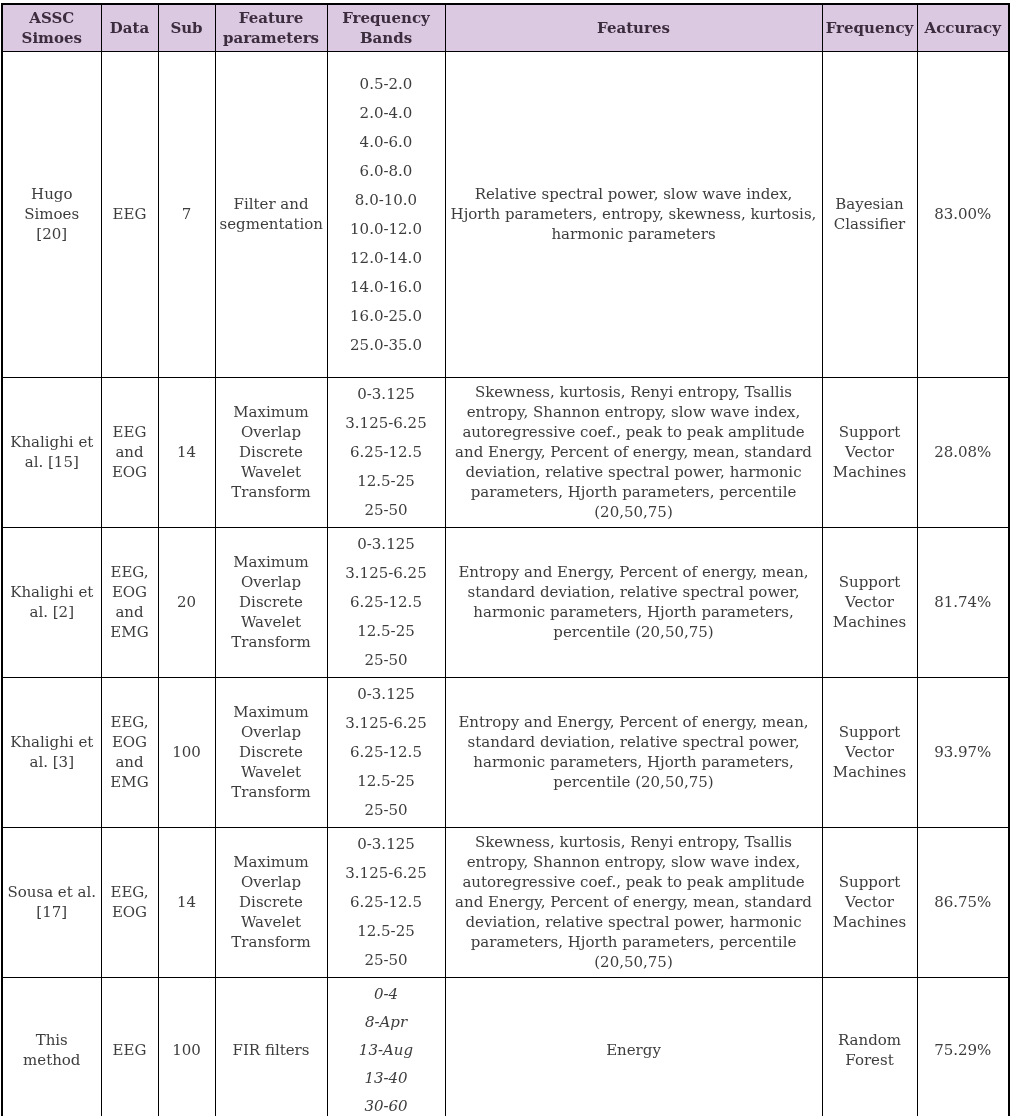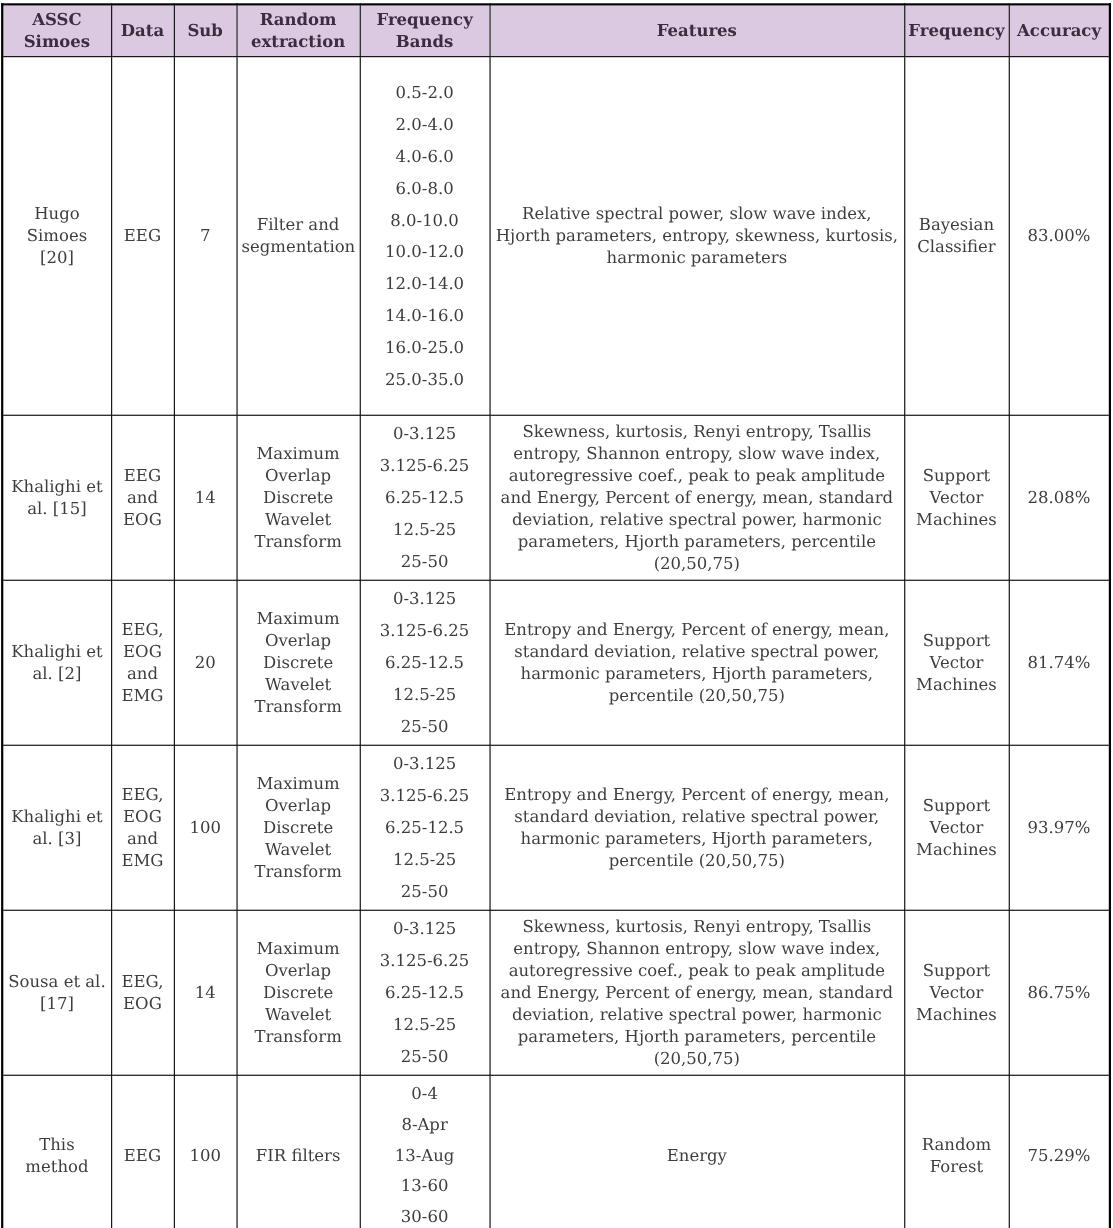--- a/index.html
+++ b/index.html
@@ -38,42 +38,42 @@
     color:var(--header_text);
     font-weight:bold;
     height:47px;
     padding:2px 3px;
   }
   tr.row-tall td{height:326px;margin-left:12px;}
   tr.row-mid td{height:146px;}
   tr.row-last td{height:142px;}
   td.features-cell{padding:2px 9px;}
   .band{padding:4.5px 0;line-height:20px;}
-  .band-tight{padding:4px 0;line-height:20px;}
+  .band-tight{padding:4px 0;line-height:20px;font-style:italic;}
 </style>
 </head>
 <body>
 
 <table class="assc">
   <colgroup>
     <col style="width:99px">
       <col style="width:57px">
       <col style="width:57px">
     <col style="width:112px">
       <col style="width:118px">
       <col style="width:377px">
     <col style="width:95px">
       <col style="width:92px">
   </colgroup>
   <thead>
     <tr>
       <th>ASSC Simoes</th>
       <th>Data</th>
       <th>Sub</th>
-      <th>Random extraction</th>
+      <th>Feature parameters</th>
       <th>Frequency Bands</th>
       <th>Features</th>
       <th>Frequency</th>
       <th>Accuracy</th>
     </tr>
   </thead>
   <tbody>
 
     <tr class="row-tall">
       <td>Hugo Simoes [20]</td>
@@ -167,21 +167,21 @@
 
     <tr class="row-last">
       <td>This method</td>
       <td>EEG</td>
       <td>100</td>
       <td>FIR filters</td>
       <td>
         <div class="band-tight">0-4</div>
         <div class="band-tight">8-Apr</div>
         <div class="band-tight">13-Aug</div>
-        <div class="band-tight">13-60</div>
+        <div class="band-tight">13-40</div>
         <div class="band-tight">30-60</div>
       </td>
       <td class="features-cell">Energy</td>
       <td>Random Forest</td>
       <td>75.29%</td>
     </tr>
 
   </tbody>
 </table>
 

